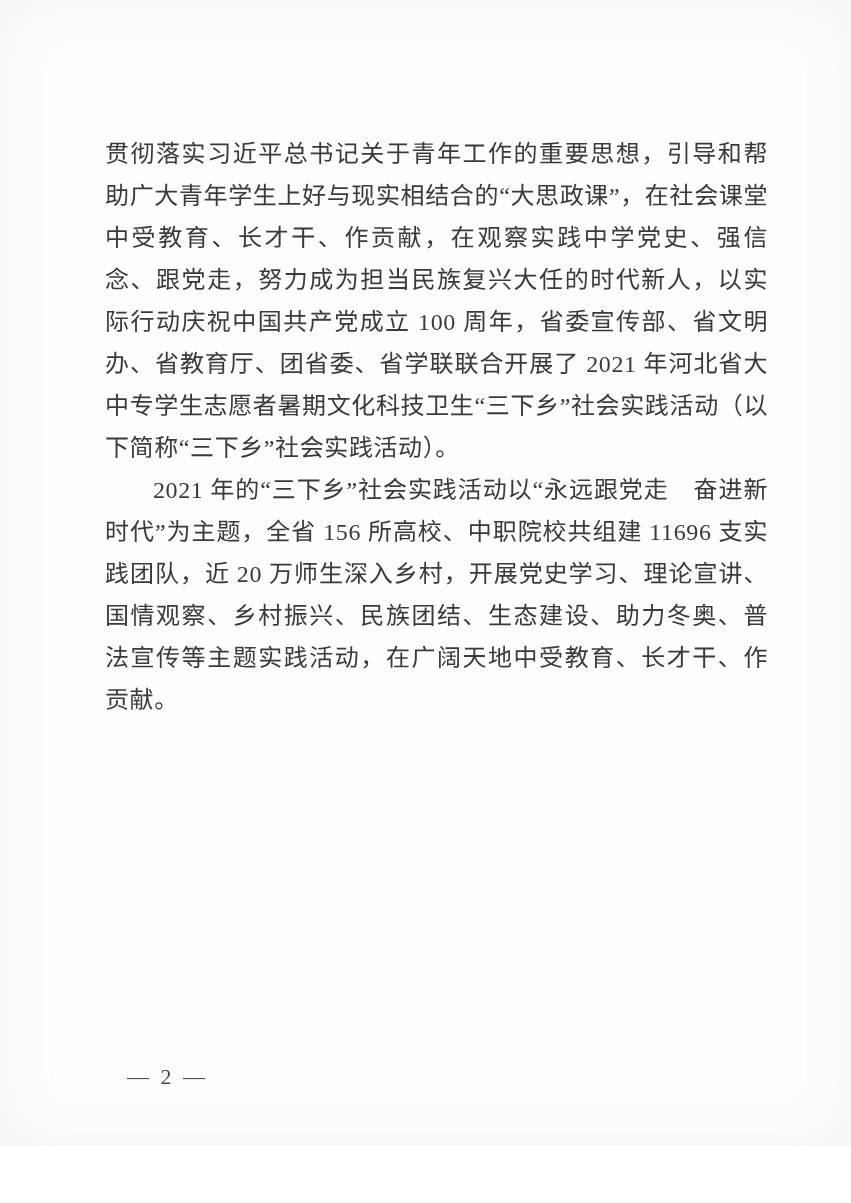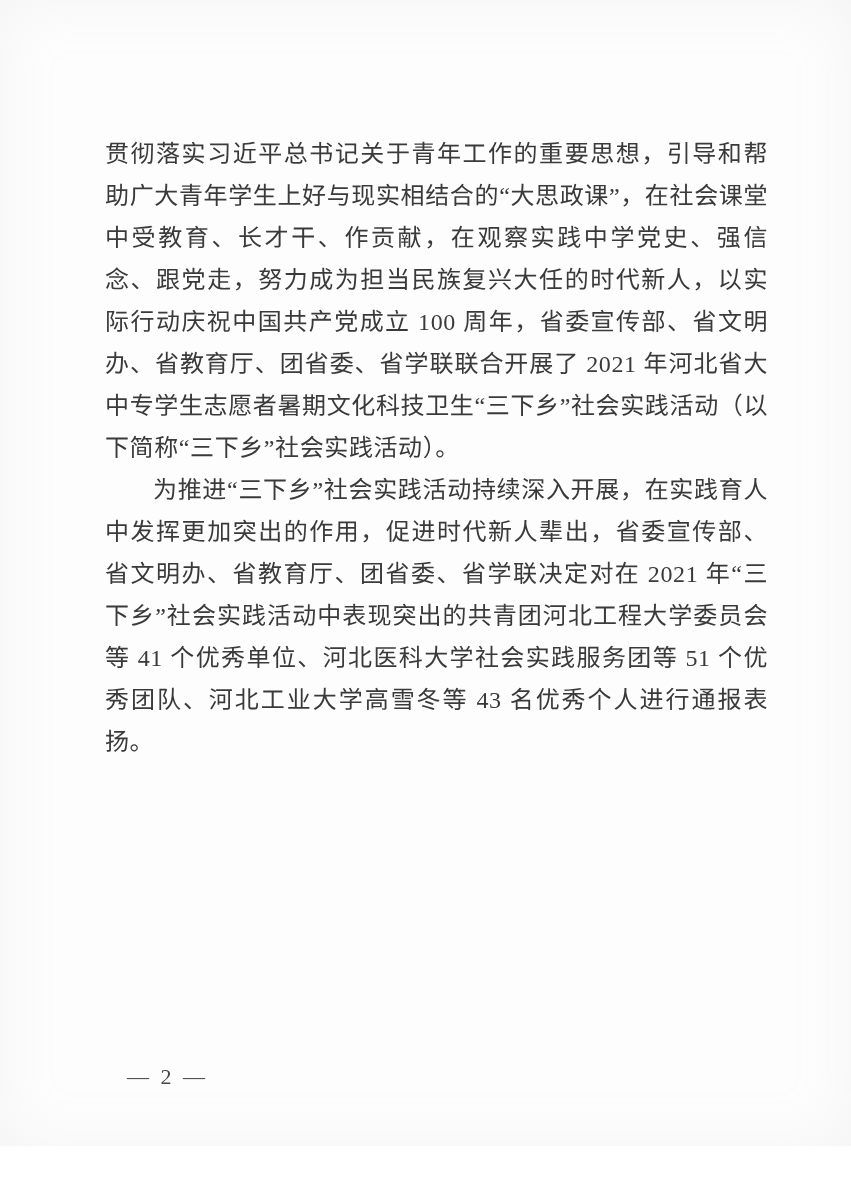--- a/index.html
+++ b/index.html
@@ -54,18 +54,18 @@
     color: #474747;
   }
 </style>
 </head>
 <body>
 
 <div class="page">
 
   <div class="content">
     <p class="para continuation">贯彻落实习近平总书记关于青年工作的重要思想，引导和帮助广大青年学生上好与现实相结合的“大思政课”，在社会课堂中受教育、长才干、作贡献，在观察实践中学党史、强信念、跟党走，努力成为担当民族复兴大任的时代新人，以实际行动庆祝中国共产党成立 100 周年，省委宣传部、省文明办、省教育厅、团省委、省学联联合开展了 2021 年河北省大中专学生志愿者暑期文化科技卫生“三下乡”社会实践活动（以下简称“三下乡”社会实践活动）。</p>
-    <p class="para">为推进“三下乡”社会实践活动持续深入开展，在实践育人中发挥更加突出的作用，促进时代新人辈出，省委宣传部、省文明办、省教育厅、团省委、省学联决定对在 2021 年“三下乡”社会实践活动中表现突出的共青团河北工程大学委员会等 41 个优秀单位、河北医科大学社会实践服务团等 51 个优秀团队、河北工业大学高雪冬等 43 名优秀个人进行通报表扬。</p>
+    <p class="para">2021 年的“三下乡”社会实践活动以“永远跟党走　奋进新时代”为主题，全省 156 所高校、中职院校共组建 11696 支实践团队，近 20 万师生深入乡村，开展党史学习、理论宣讲、国情观察、乡村振兴、民族团结、生态建设、助力冬奥、普法宣传等主题实践活动，在广阔天地中受教育、长才干、作贡献。</p>
   </div>
 
   <div class="page-footer">— 2 —</div>
 
 </div>
 
 </body></html>

